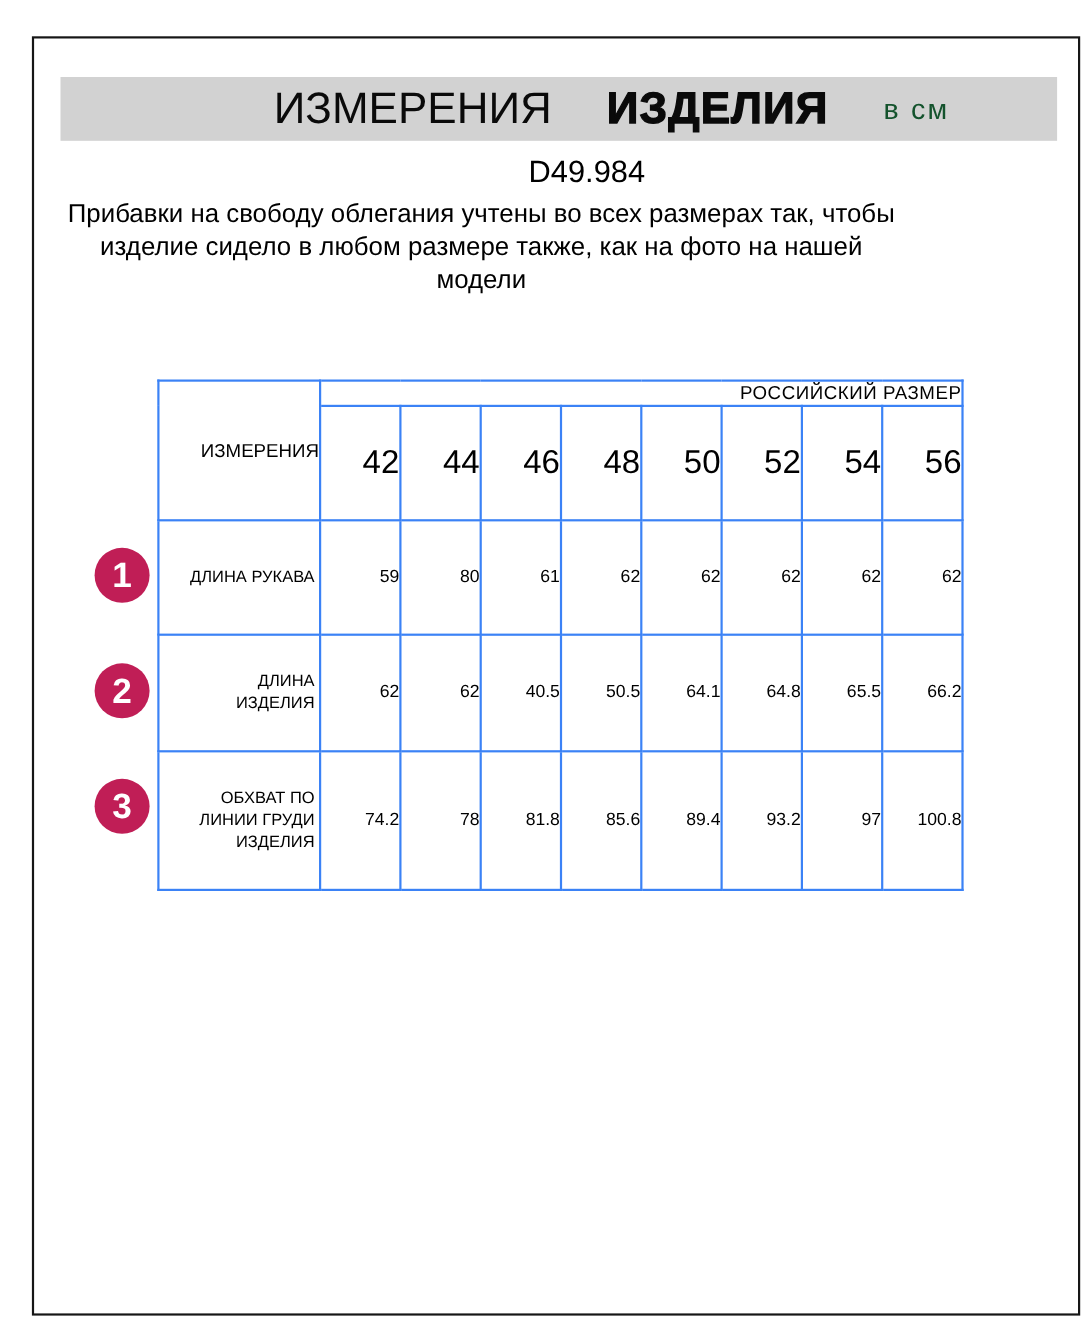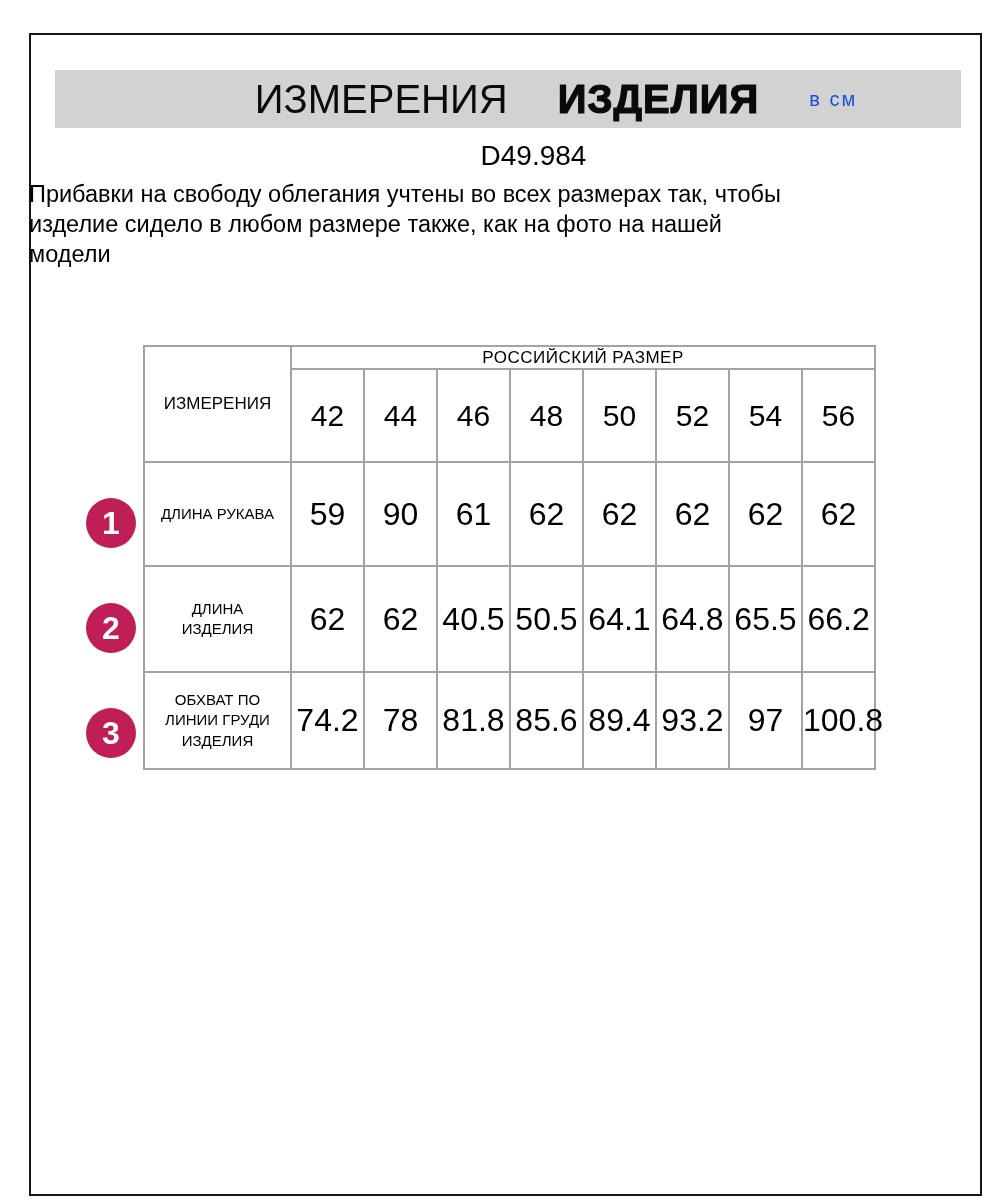--- a/index.html
+++ b/index.html
@@ -37,91 +37,91 @@
     color: #0a0a0a;
   }
   .title-secondary {
     font-size: 40px;
     font-weight: 700;
     -webkit-text-stroke: 1.2px #0a0a0a;
     letter-spacing: 1px;
     color: #0a0a0a;
   }
   .title-unit {
-    font-size: 20px;
-    font-weight: 400;
-    color: #1d4ed8;
+    font-size: 26px;
+    font-weight: 400;
+    color: #14532d;
     letter-spacing: 2px;
   }
   .article-code {
     position: absolute;
     left: 29px; top: 140px;
     width: 953px;
     text-align: center;
     font-size: 28px;
     font-weight: 400;
     margin-left: 28px;
   }
   .fit-note {
     position: absolute;
     left: 29px; top: 179px;
     width: 817px;
-    text-align: left;
+    text-align: center;
     font-size: 23.5px;
     line-height: 1.28;
     white-space: pre-line;
     font-weight: 400;
   }
   .size-table-wrap {
     position: absolute;
     left: 143px; top: 345px;
   }
   table.size-table {
     border-collapse: collapse;
     table-layout: fixed;
     width: 733px;
     background: #fff;
   }
   table.size-table th, table.size-table td {
-    border: 2px solid #a3a3a3;
-    text-align: center;
+    border: 2px solid #3b82f6;
+    text-align: right;
     vertical-align: middle;
     font-weight: 400;
   }
   .col-label { width: 147px; }
   .col-size  { width: 73px; }
   .cell-size-group {
     height: 23px;
     font-size: 17px;
     font-weight: 400;
     letter-spacing: 0.5px;
   }
   .cell-measurements {
     font-size: 17px;
     font-weight: 400;
   }
   .cell-size-num {
-    height: 93px;
+    height: 104px;
     font-size: 30px;
     font-weight: 700;
     letter-spacing: 0px;
   }
   .cell-row-label {
     font-size: 15px;
     line-height: 1.35;
     white-space: pre-line;
     padding: 0 4px;
   }
   .cell-value {
-    font-size: 32px;
+    font-size: 16px;
     border-radius: 16px;
   }
   .row-data-1 td { height: 104px; }
   .row-data-2 td { height: 106px; }
-  .row-data-3 td { height: 97px; }
+  .row-data-3 td { height: 126px; }
   .row-marker {
     position: absolute;
     left: 86px;
     width: 50px; height: 50px;
     border-radius: 50%;
     background: #c01e56;
     color: #ffffff;
     display: flex;
     align-items: center;
     justify-content: center;
@@ -173,21 +173,21 @@
         <th class="cell-size-num">46</th>
         <th class="cell-size-num">48</th>
         <th class="cell-size-num">50</th>
         <th class="cell-size-num">52</th>
         <th class="cell-size-num">54</th>
         <th class="cell-size-num">56</th>
       </tr>
       <tr class="row-data-1">
         <td class="cell-row-label">ДЛИНА РУКАВА</td>
         <td class="cell-value">59</td>
-        <td class="cell-value">90</td>
+        <td class="cell-value">80</td>
         <td class="cell-value">61</td>
         <td class="cell-value">62</td>
         <td class="cell-value">62</td>
         <td class="cell-value">62</td>
         <td class="cell-value">62</td>
         <td class="cell-value">62</td>
       </tr>
       <tr class="row-data-2">
         <td class="cell-row-label">ДЛИНА
 ИЗДЕЛИЯ</td>

